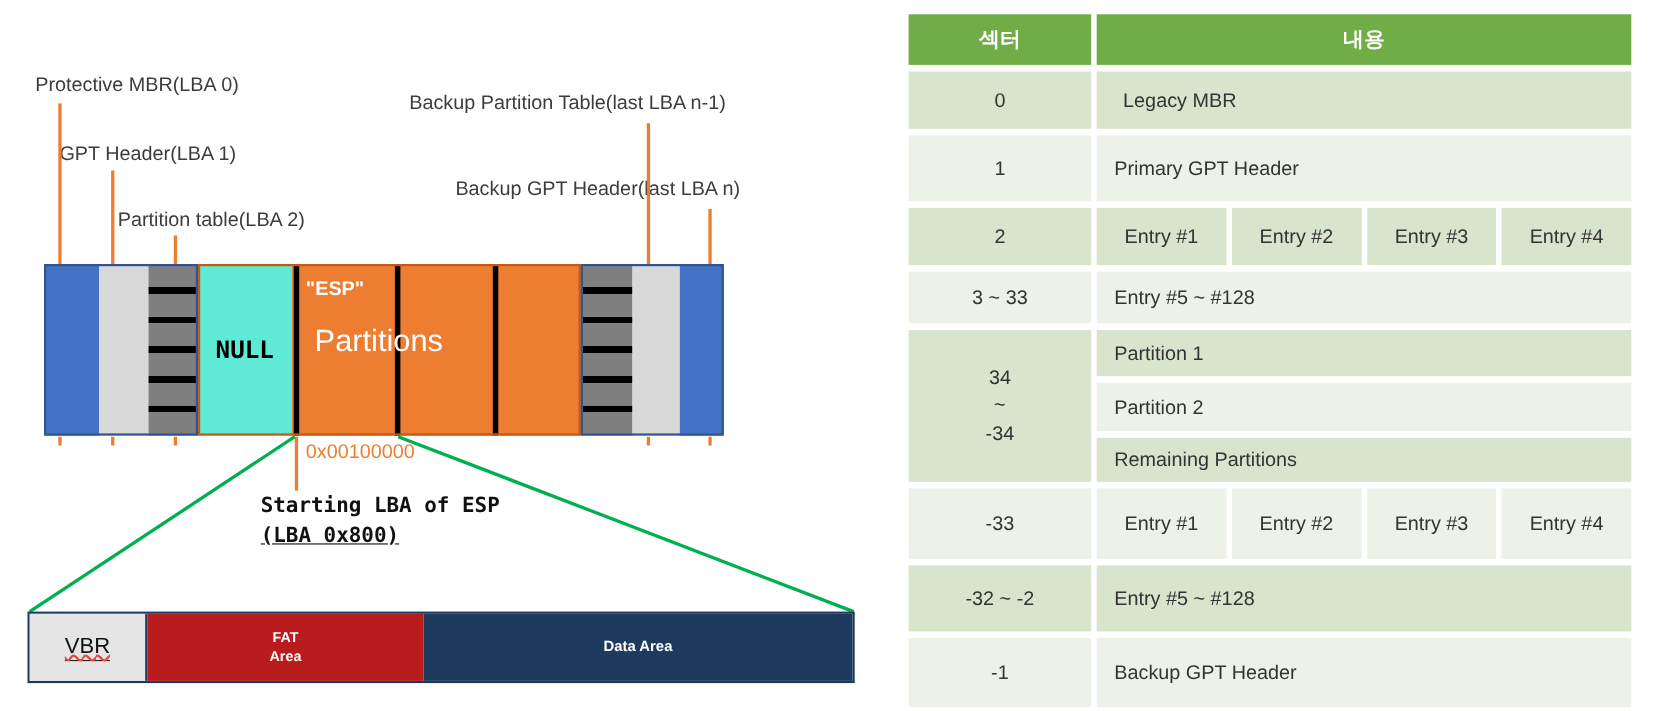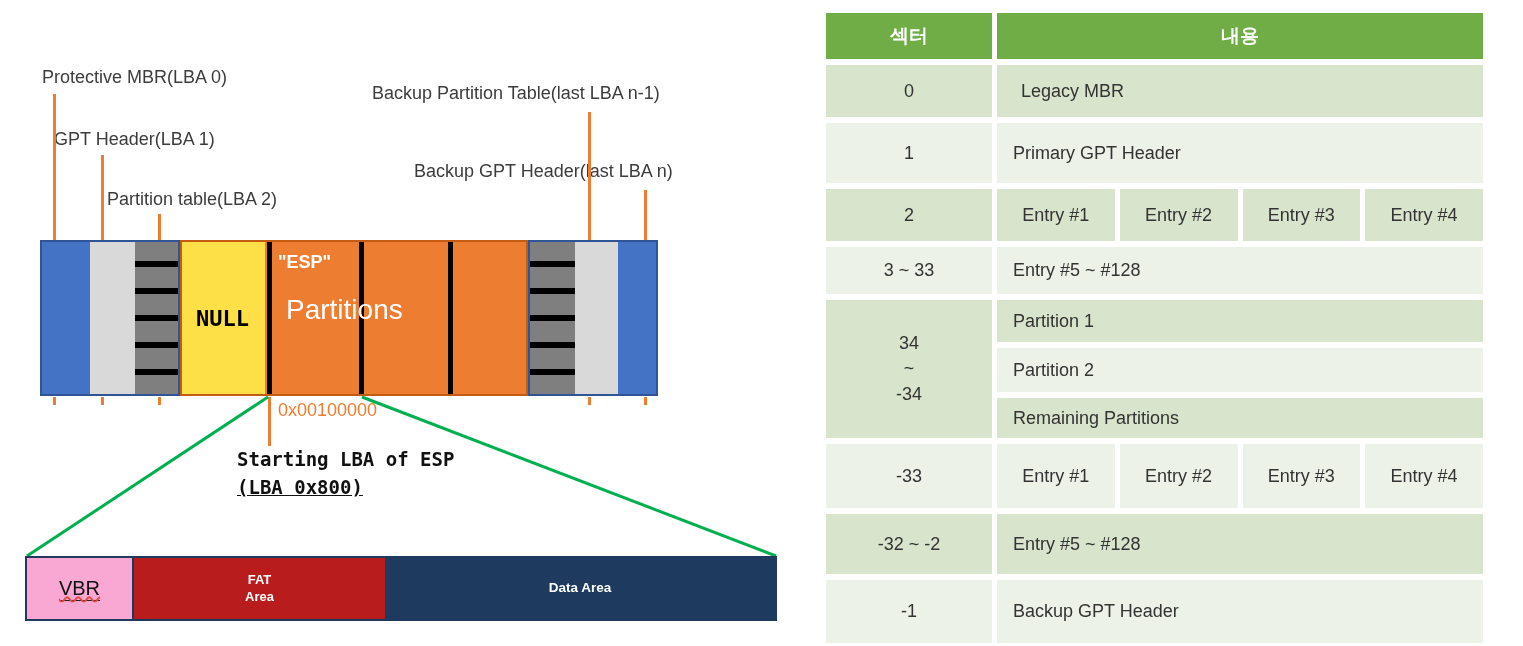--- a/index.html
+++ b/index.html
@@ -18,21 +18,21 @@
   .grp-border{position:absolute;top:0;height:156px;box-sizing:border-box;border:2px solid transparent;pointer-events:none;}
   .bar-text-white{position:absolute;color:#fff;white-space:nowrap;}
   .null-cell{display:flex;align-items:center;justify-content:center;
     font-family:"DejaVu Sans Mono",monospace;font-weight:bold;font-size:22px;color:#000;}
   .hex-label{position:absolute;font-family:Liberation Sans, sans-serif;font-size:18px;color:#ED7D31;white-space:nowrap;}
   .start-label{position:absolute;font-family:"DejaVu Sans Mono",monospace;font-weight:bold;font-size:19px;color:#111;white-space:nowrap;}
   
   .esp-bar{position:absolute;left:25px;top:556px;width:752px;height:65px;box-sizing:border-box;
     border:2px solid #1D3A5E;display:flex;}
   .esp-cell{display:flex;align-items:center;justify-content:center;box-sizing:border-box;}
-  .vbr-cell{width:107px;background:#f9a8d4;border-right:2px solid #1D3A5E;}
+  .vbr-cell{width:107px;background:#e5e5e5;border-right:2px solid #1D3A5E;}
   .fat-cell{width:251px;background:#b91c1c;flex-direction:column;}
   .data-cell{flex:1;background:#1E3A5F;}
   .vbr-text{font-size:20px;color:#111;border-bottom:1.5px solid #222;
     text-decoration:underline wavy #e04a3f;text-decoration-skip-ink:none;}
   .esp-bar .wtext{color:#fff;font-weight:bold;font-size:13px;line-height:1.25;}
   
   .gpt-table{position:absolute;left:826px;top:13px;width:657px;display:grid;
     grid-template-columns:166px 1fr 1fr 1fr 1fr;
     grid-template-rows:46px 52px 60px 52px 47px 42px 44px 40px 64px 60px 63px;
     column-gap:5px;row-gap:6px;border-radius:32px;}
@@ -42,21 +42,21 @@
   .hd{background:#70AD47;color:#fff;font-weight:bold;font-size:19px;justify-content:center;}
   .dark{background:#D8E4CB;}
   .light{background:#EDF2E8;}
   .sector-group{flex-direction:column;justify-content:center;line-height:1.4;}
 </style>
 </head>
 <body>
 
 <div id="canvas">
 
-  <div class="diag-label" style="left:42px;top:67px;">Protective MBR(LBA 0)</div>
+  <div class="diag-label" style="left:32px;top:67px;">Protective MBR(LBA 0)</div>
   <div class="diag-label" style="left:54px;top:129px;">GPT Header(LBA 1)</div>
   <div class="diag-label" style="left:107px;top:189px;">Partition table(LBA 2)</div>
   <div class="diag-label" style="left:372px;top:83px;">Backup Partition Table(last LBA n-1)</div>
   <div class="diag-label" style="left:414px;top:161px;">Backup GPT Header(last LBA n)</div>
 
   <div class="leader" style="left:53px;top:94px;height:152px;"></div>
   <div class="leader" style="left:101px;top:155px;height:91px;"></div>
   <div class="leader" style="left:158px;top:214px;height:32px;"></div>
   <div class="leader" style="left:588px;top:112px;height:134px;"></div>
   <div class="leader" style="left:644px;top:190px;height:56px;"></div>
@@ -64,21 +64,21 @@
   <div class="leader" style="left:53px;top:397px;height:8px;"></div>
   <div class="leader" style="left:101px;top:397px;height:8px;"></div>
   <div class="leader" style="left:158px;top:397px;height:8px;"></div>
   <div class="leader" style="left:588px;top:397px;height:8px;"></div>
   <div class="leader" style="left:644px;top:397px;height:8px;"></div>
 
   <div class="disk-bar">
     <div class="seg" style="left:0;width:50px;background:#4472C4;"></div>
     <div class="seg" style="left:50px;width:45px;background:#D9D9D9;"></div>
     <div class="seg striped" style="left:95px;width:45px;"></div>
-    <div class="seg null-cell" style="left:140px;width:85px;background:#fde047;">
+    <div class="seg null-cell" style="left:140px;width:85px;background:#5eead4;">
       <span>NULL</span>
     </div>
     <div class="seg" style="left:225px;width:263px;background:#ED7D31;"></div>
     <div class="seg striped" style="left:488px;width:47px;"></div>
     <div class="seg" style="left:535px;width:43px;background:#D9D9D9;"></div>
     <div class="seg" style="left:578px;width:40px;background:#4472C4;"></div>
 
     <div class="sep" style="left:227px;"></div>
     <div class="sep" style="left:319px;"></div>
     <div class="sep" style="left:408px;"></div>

